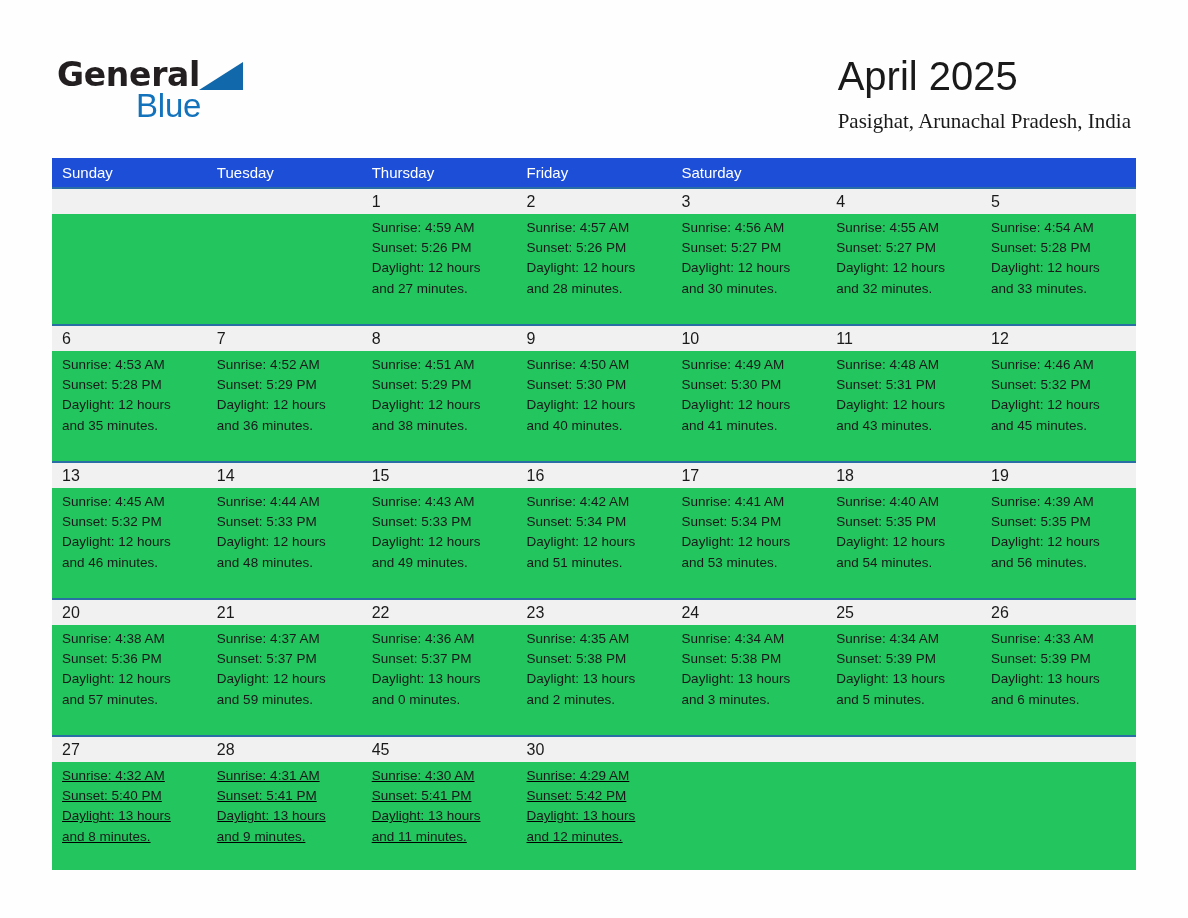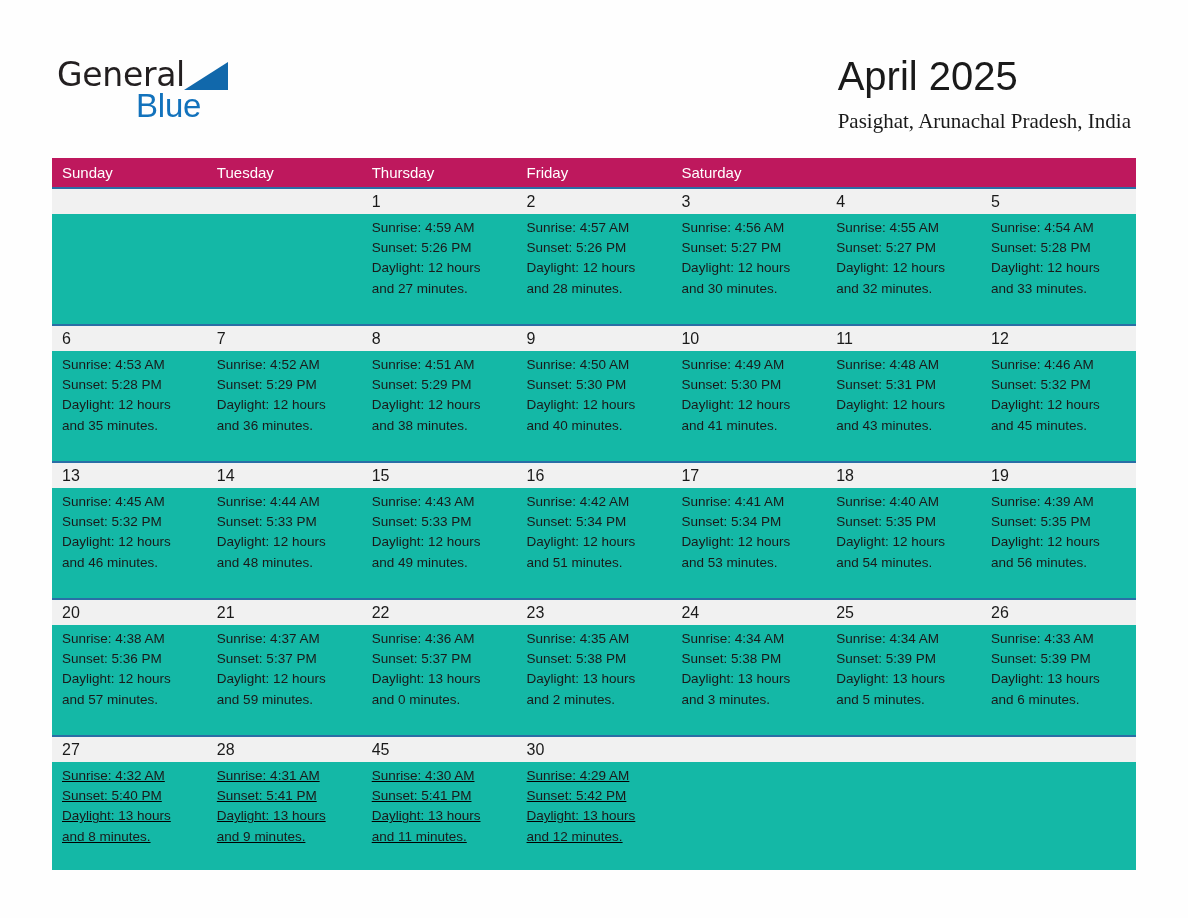--- a/index.html
+++ b/index.html
@@ -33,20 +33,21 @@
     left: 57px;
     top: 55px;
     width: 300px;
     height: 80px;
   }
   .logo-row1 {
     position: relative;
     height: 40px;
     line-height: 40px;
     white-space: nowrap;
+    font-weight: bold;
   }
   .logo-general {
     font-size: 33px;
     color: #231f20;
     letter-spacing: -0.3px;
     font-family: "DejaVu Sans", sans-serif;
   }
   .logo-triangle {
     display: inline-block;
     vertical-align: top;
@@ -90,21 +91,21 @@
 
   
   .calendar {
     position: absolute;
     left: 52px;
     top: 158px;
     width: 1084px;
   }
   .dow-header {
     display: flex;
-    background: #be185d;
+    background: #1d4ed8;
     height: 29px;
   }
   .dow-cell {
     flex: 0 0 154.857px;
     width: 154.857px;
     color: #ffffff;
     font-size: 15px;
     line-height: 29px;
     padding-left: 10px;
     box-sizing: border-box;
@@ -128,21 +129,21 @@
     width: 154.857px;
     box-sizing: border-box;
     padding-left: 10px;
     font-size: 16px;
     line-height: 25px;
     color: #1a1a1a;
     white-space: nowrap;
   }
   .week-bodies {
     display: flex;
-    background: #14b8a6;
+    background: #22c55e;
     height: 110px;
   }
   .daybody {
     flex: 0 0 154.857px;
     width: 154.857px;
     box-sizing: border-box;
     padding: 4px 8px 0 10px;
     font-size: 13.5px;
     line-height: 20.2px;
     color: #1a1a1a;

